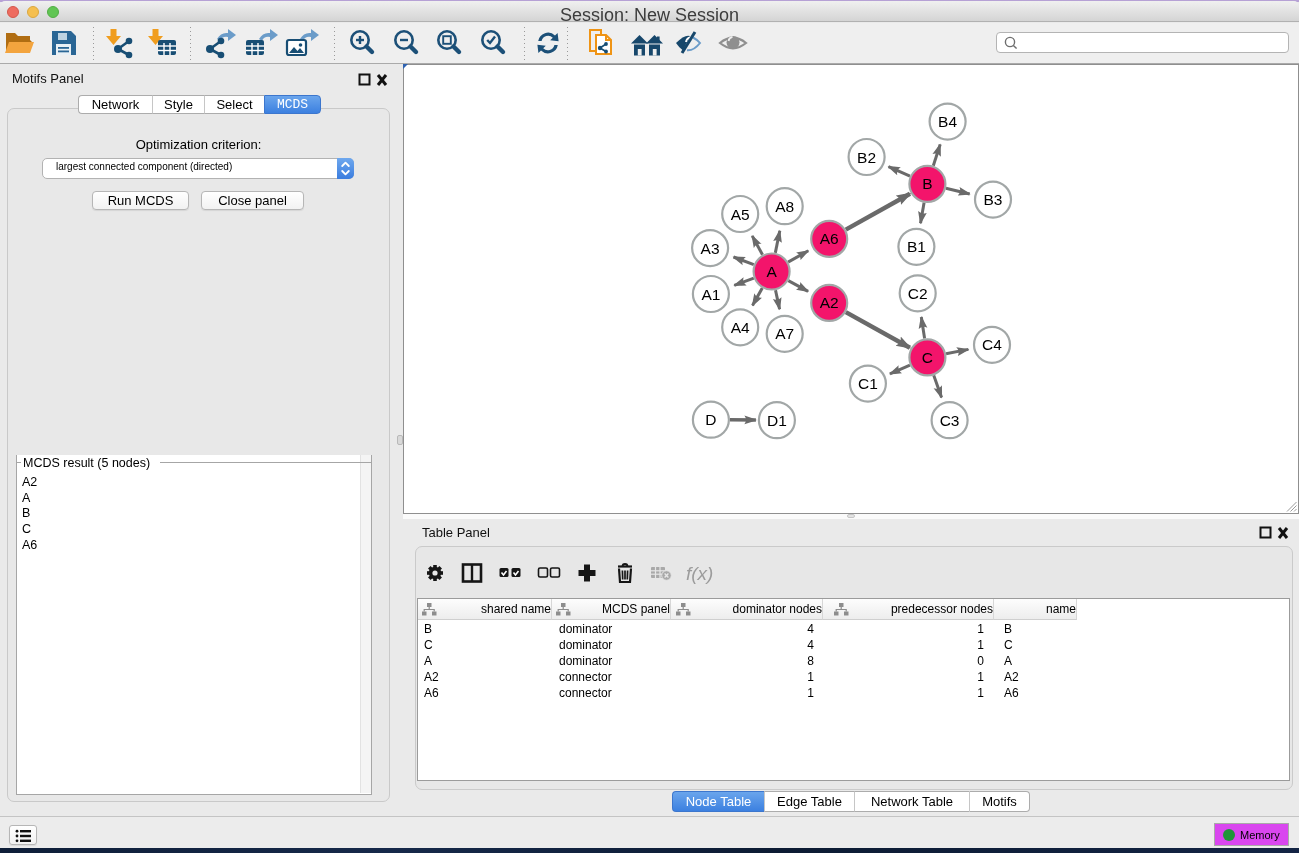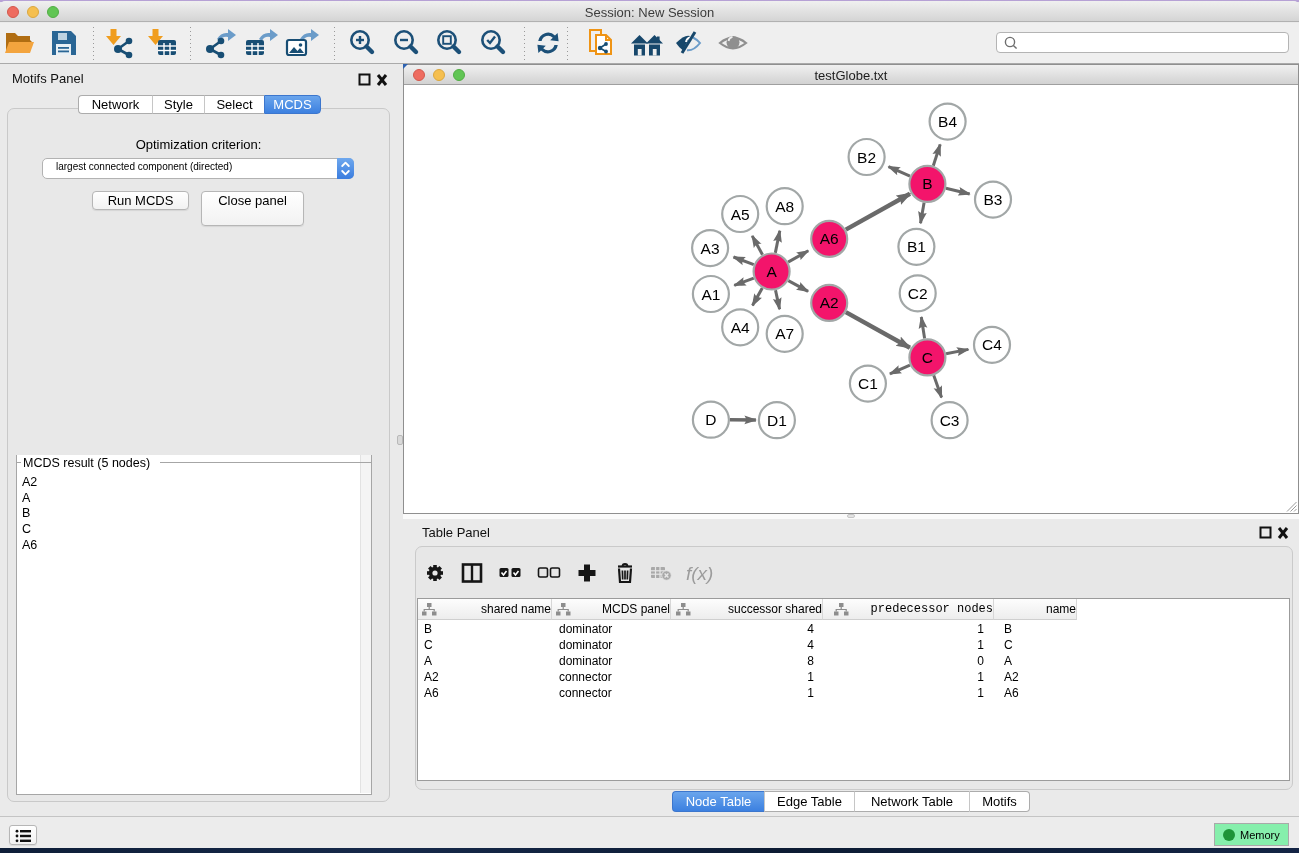--- a/index.html
+++ b/index.html
@@ -5,21 +5,21 @@
 * { margin:0; padding:0; box-sizing:border-box; }
 html,body { width:1299px; height:853px; overflow:hidden; }
 body { font-family:"Liberation Sans",sans-serif; background:#10203a; }
 .abs { position:absolute; }
 #app { position:relative; width:1299px; height:853px; background:#eaeaea; }
 #deskTop { left:0; top:0; width:1299px; height:2px; background:#b6a1d5; }
 #titlebar { left:0; top:1px; width:1299px; height:21px;
   background:linear-gradient(#f0f0f0,#d4d4d4); border-bottom:1px solid #b1b1b1;
   border-radius:5px 5px 0 0; }
 #titlebar .title { position:absolute; left:0; right:0; top:4px; text-align:center;
-  font-size:13px; color:#3c3c3c; }
+  font-size:18px; color:#3c3c3c; }
 .tl { position:absolute; top:5px; width:12px; height:12px; border-radius:50%; }
 #toolbar { left:0; top:23px; width:1299px; height:41px; background:#efefef;
   border-bottom:1px solid #aaa; }
 .vsep { position:absolute; top:4px; height:33px; width:1px;
   background-image:repeating-linear-gradient(#9a9a9a 0 1px, transparent 1px 4px); }
 #searchbox { position:absolute; left:996px; top:9px; width:293px; height:21px;
   background:#fff; border:1px solid #b4b4b4; border-radius:4px; }
 
 #cpanel { left:0; top:64px; width:397px; height:752px; background:#eaeaea; }
 #cpanel .ptitle { position:absolute; left:12px; top:7px; font-size:13px; color:#111; }
@@ -225,55 +225,49 @@
     <svg width="30" height="14" viewBox="0 0 30 14" style="position:absolute;left:358px;top:9px;" fill="none" stroke="#111">
       <rect x="1.5" y="1.5" width="10" height="10" stroke-width="2"></rect>
       <line x1="20" y1="2" x2="28" y2="12" stroke-width="3"></line>
       <line x1="28" y1="2" x2="20" y2="12" stroke-width="3"></line>
     </svg>
     <div id="cpInner"></div>
     <div id="cpTabs">
       <div class="tabseg first" style="width:74px;">Network</div>
       <div class="tabseg" style="width:52px;">Style</div>
       <div class="tabseg" style="width:60px;">Select</div>
-      <div class="tabseg last sel" style="width:57px;">MCDS</div>
+      <div class="tabseg last sel" style="width:57px;font-family:Liberation Mono, monospace;">MCDS</div>
     </div>
     <div class="abs" style="left:0;top:73px;width:397px;text-align:center;font-size:13px;color:#000;">Optimization criterion:</div>
     <div class="abs" style="left:42px;top:94px;width:312px;height:21px;background:#fff;border:1px solid #b2b2b2;border-radius:5px;">
       <div style="position:absolute;left:13px;top:2px;font-size:10px;color:#000;">largest connected component (directed)</div>
       <div style="position:absolute;right:-1px;top:-1px;width:17px;height:21px;border-radius:0 5px 5px 0;background:linear-gradient(#6fa8ee,#3a7ddf);">
         <svg width="17" height="21" viewBox="0 0 17 21" fill="none" stroke="#fff" stroke-width="1.8" stroke-linecap="round" stroke-linejoin="round">
           <path d="M5.2 8 L8.5 4.6 L11.8 8"></path>
             <path d="M5.2 13 L8.5 16.4 L11.8 13"></path>
         </svg>
       </div>
     </div>
     <div class="abs macbtn" style="left:92px;top:127px;width:97px;height:19px;line-height:18px;">Run MCDS</div>
-    <div class="abs macbtn" style="left:201px;top:127px;width:103px;height:35px;line-height:18px;">Close panel</div>
+    <div class="abs macbtn" style="left:201px;top:127px;width:103px;height:19px;line-height:18px;">Close panel</div>
     <div class="abs" style="left:16px;top:391px;width:356px;height:340px;background:#fff;border:1px solid #a6a6a6;border-top:none;">
       <div style="padding:20px 0 0 5px;font-size:12.5px;line-height:15.7px;color:#000;">A2<br>A<br>B<br>C<br>A6</div>
       <div style="position:absolute;right:0;top:0;width:11px;height:338px;background:#f4f4f4;border-left:1px solid #e2e2e2;"></div>
     </div>
     <div class="abs" style="left:16px;top:398px;width:5px;height:1px;background:#a6a6a6;"></div>
     <div class="abs" style="left:160px;top:398px;width:212px;height:1px;background:#a6a6a6;"></div>
     <div class="abs" style="left:23px;top:392px;font-size:12.5px;color:#000;background:transparent;">MCDS result (5 nodes)</div>
   </div>
 
   <div class="abs" style="left:397px;top:435px;width:6px;height:10px;background:#d9d9d9;border:1px solid #b9b9b9;border-radius:2px;"></div>
 
   <div class="abs" id="netwin">
     <svg width="5" height="5" viewBox="0 0 5 5" style="position:absolute;left:-1px;top:-1px;z-index:5;">
       <path d="M0,0 h5 L0,5 z" fill="#2e62b1"></path>
     </svg>
-    <div id="nettitle">
-      <div class="tl" style="left:9px; top:4px; background:#ee6c60; border:1px solid #d3584c;"></div>
-      <div class="tl" style="left:29px;top:4px; background:#f5bf4f; border:1px solid #dba73e;"></div>
-      <div class="tl" style="left:49px;top:4px; background:#61c554; border:1px solid #52ad45;"></div>
-      <div class="title">testGlobe.txt</div>
-    </div>
     <svg id="graph" width="894" height="428" viewBox="0 0 894 428" style="position:absolute;left:0;top:21px;">
       <defs>
         <marker id="ah" markerWidth="13" markerHeight="10" refX="11.5" refY="5" orient="auto" markerUnits="userSpaceOnUse">
           <path d="M0,0.6 Q7,2.8 12.5,5 Q7,7.2 0,9.4 Q3.2,5 0,0.6 z" fill="#6a6a6a"></path>
         </marker>
         <marker id="ah2" markerWidth="16" markerHeight="12" refX="13.5" refY="6" orient="auto" markerUnits="userSpaceOnUse">
           <path d="M0,0.6 Q8,3.2 15,6 Q8,8.8 0,11.4 Q4,6 0,0.6 z" fill="#6a6a6a"></path>
         </marker>
       </defs>
       <g stroke="#6a6a6a">
@@ -415,22 +409,22 @@
         </g>
         <circle cx="5.5" cy="2.5" r="4.8" fill="#a9a9a9" stroke="#e7e7e7" stroke-width="1"></circle>
         <path d="M3.6,0.6 l3.8,3.8 M7.4,0.6 l-3.8,3.8" stroke="#e7e7e7" stroke-width="1.4"></path>
       </g>
 
       <text x="283" y="25" font-family="Liberation Serif" font-style="italic" font-size="19" fill="#9c9c9c">f(x)</text>
     </svg>
     <div id="tgrid">
       <div class="thcell" style="left:0;width:134px;">shared name</div>
       <div class="thcell" style="left:134px;width:119px;">MCDS panel</div>
-      <div class="thcell" style="left:253px;width:152px;">successor shared</div>
-      <div class="thcell" style="left:405px;width:171px;font-family:Liberation Mono, monospace;">predecessor nodes</div>
+      <div class="thcell" style="left:253px;width:152px;">dominator nodes</div>
+      <div class="thcell" style="left:405px;width:171px;">predecessor nodes</div>
       <div class="thcell" style="left:576px;width:83px;">name</div>
       <svg width="660" height="21" viewBox="0 0 660 21" style="position:absolute;left:0;top:0;" fill="#8d8d8d">
         <g transform="translate(4,4)">
           <rect x="5" y="0" width="4.5" height="4"></rect>
             <rect x="0" y="8.5" width="4.5" height="4"></rect>
             <rect x="10" y="8.5" width="4.5" height="4"></rect>
           <path d="M7.2,4 v2.5 M2.2,8.5 v-2 h10 v2" stroke="#8d8d8d" stroke-width="1.2" fill="none"></path>
         </g>
         <g transform="translate(138,4)">
           <rect x="5" y="0" width="4.5" height="4"></rect>
@@ -489,19 +483,19 @@
     <div class="abs macbtn" style="left:9px;top:8px;width:28px;height:20px;border-radius:3px;">
       <svg width="16" height="14" viewBox="0 0 16 14" style="margin-top:3px;">
         <circle cx="2" cy="2.2" r="1.4" fill="#111"></circle>
           <rect x="5" y="1" width="11" height="2.4" fill="#111"></rect>
         <circle cx="2" cy="7" r="1.4" fill="#111"></circle>
           <rect x="5" y="5.8" width="11" height="2.4" fill="#111"></rect>
         <circle cx="2" cy="11.8" r="1.4" fill="#111"></circle>
           <rect x="5" y="10.6" width="11" height="2.4" fill="#111"></rect>
       </svg>
     </div>
-    <div class="abs" style="left:1214px;top:6px;width:75px;height:23px;background:#86efac;border:1px solid #a9a9a9;font-size:11px;color:#000;">
+    <div class="abs" style="left:1214px;top:6px;width:75px;height:23px;background:#d946ef;border:1px solid #a9a9a9;font-size:11px;color:#000;">
       <div style="position:absolute;left:8px;top:5px;width:12px;height:12px;border-radius:50%;background:#1e9439;"></div>
       <div style="position:absolute;left:25px;top:5px;">Memory</div>
     </div>
   </div>
   <div class="abs" id="deskBottom"></div>
 </div>
 
 </body></html>

